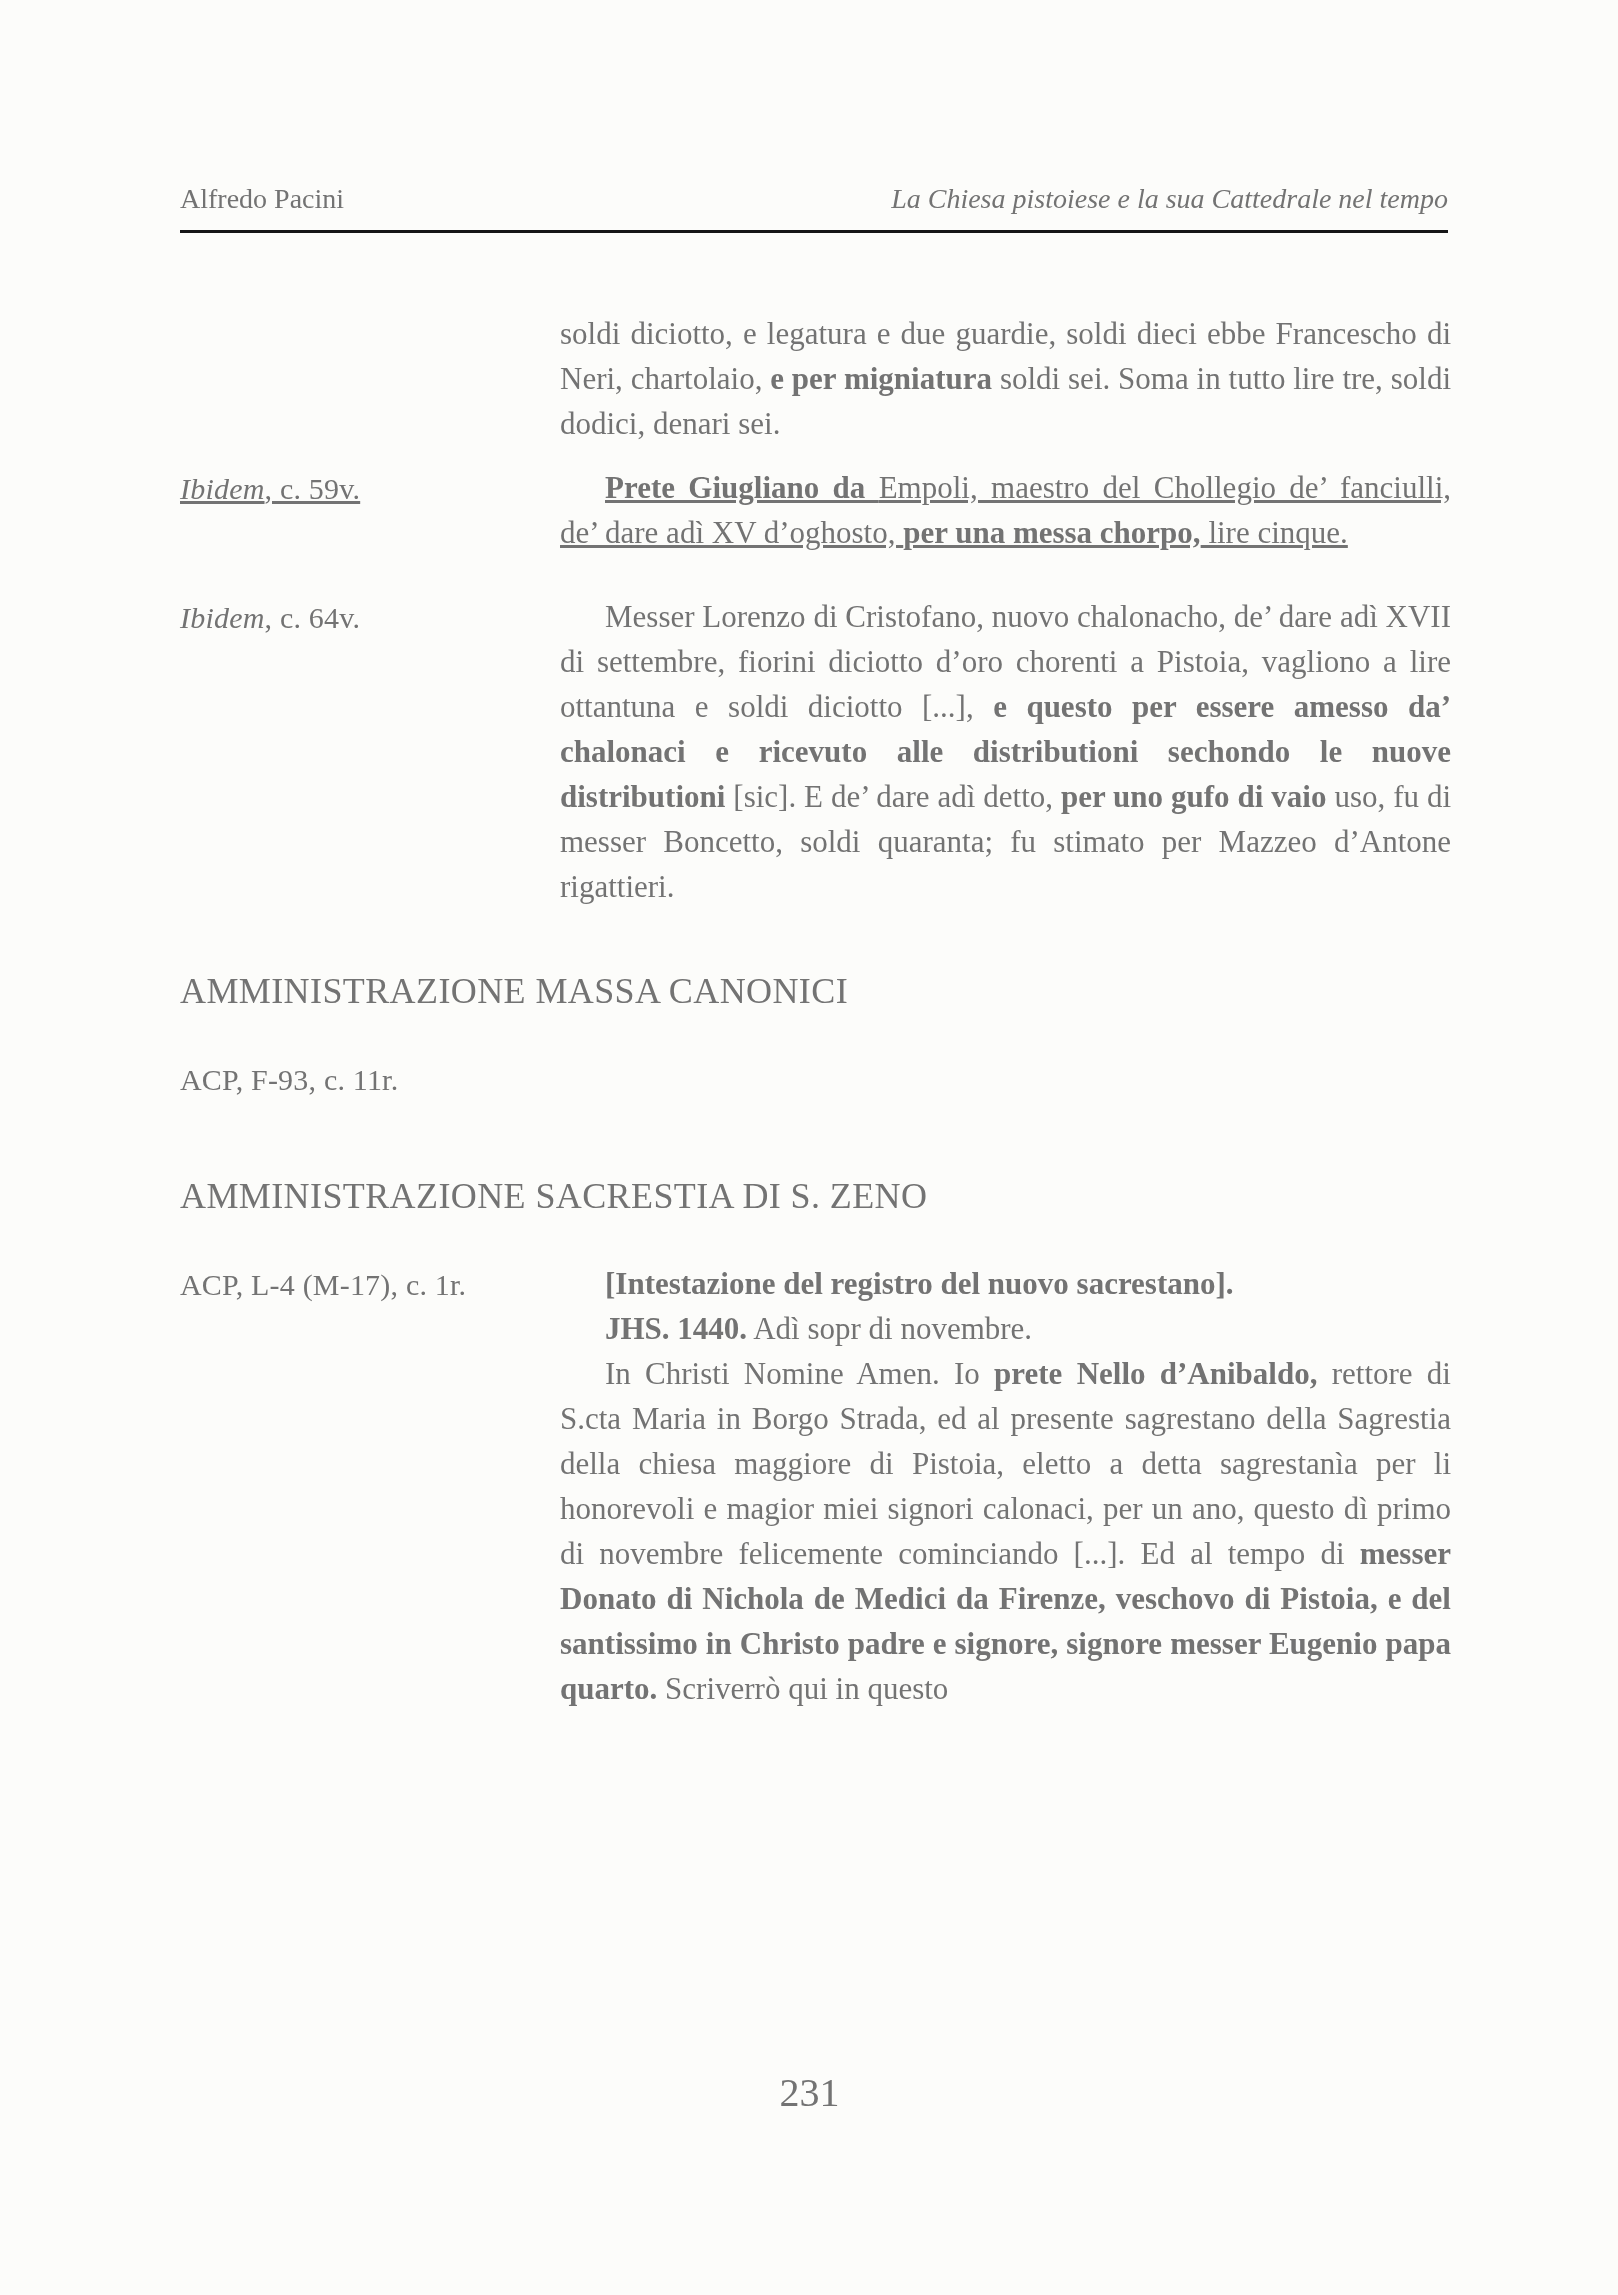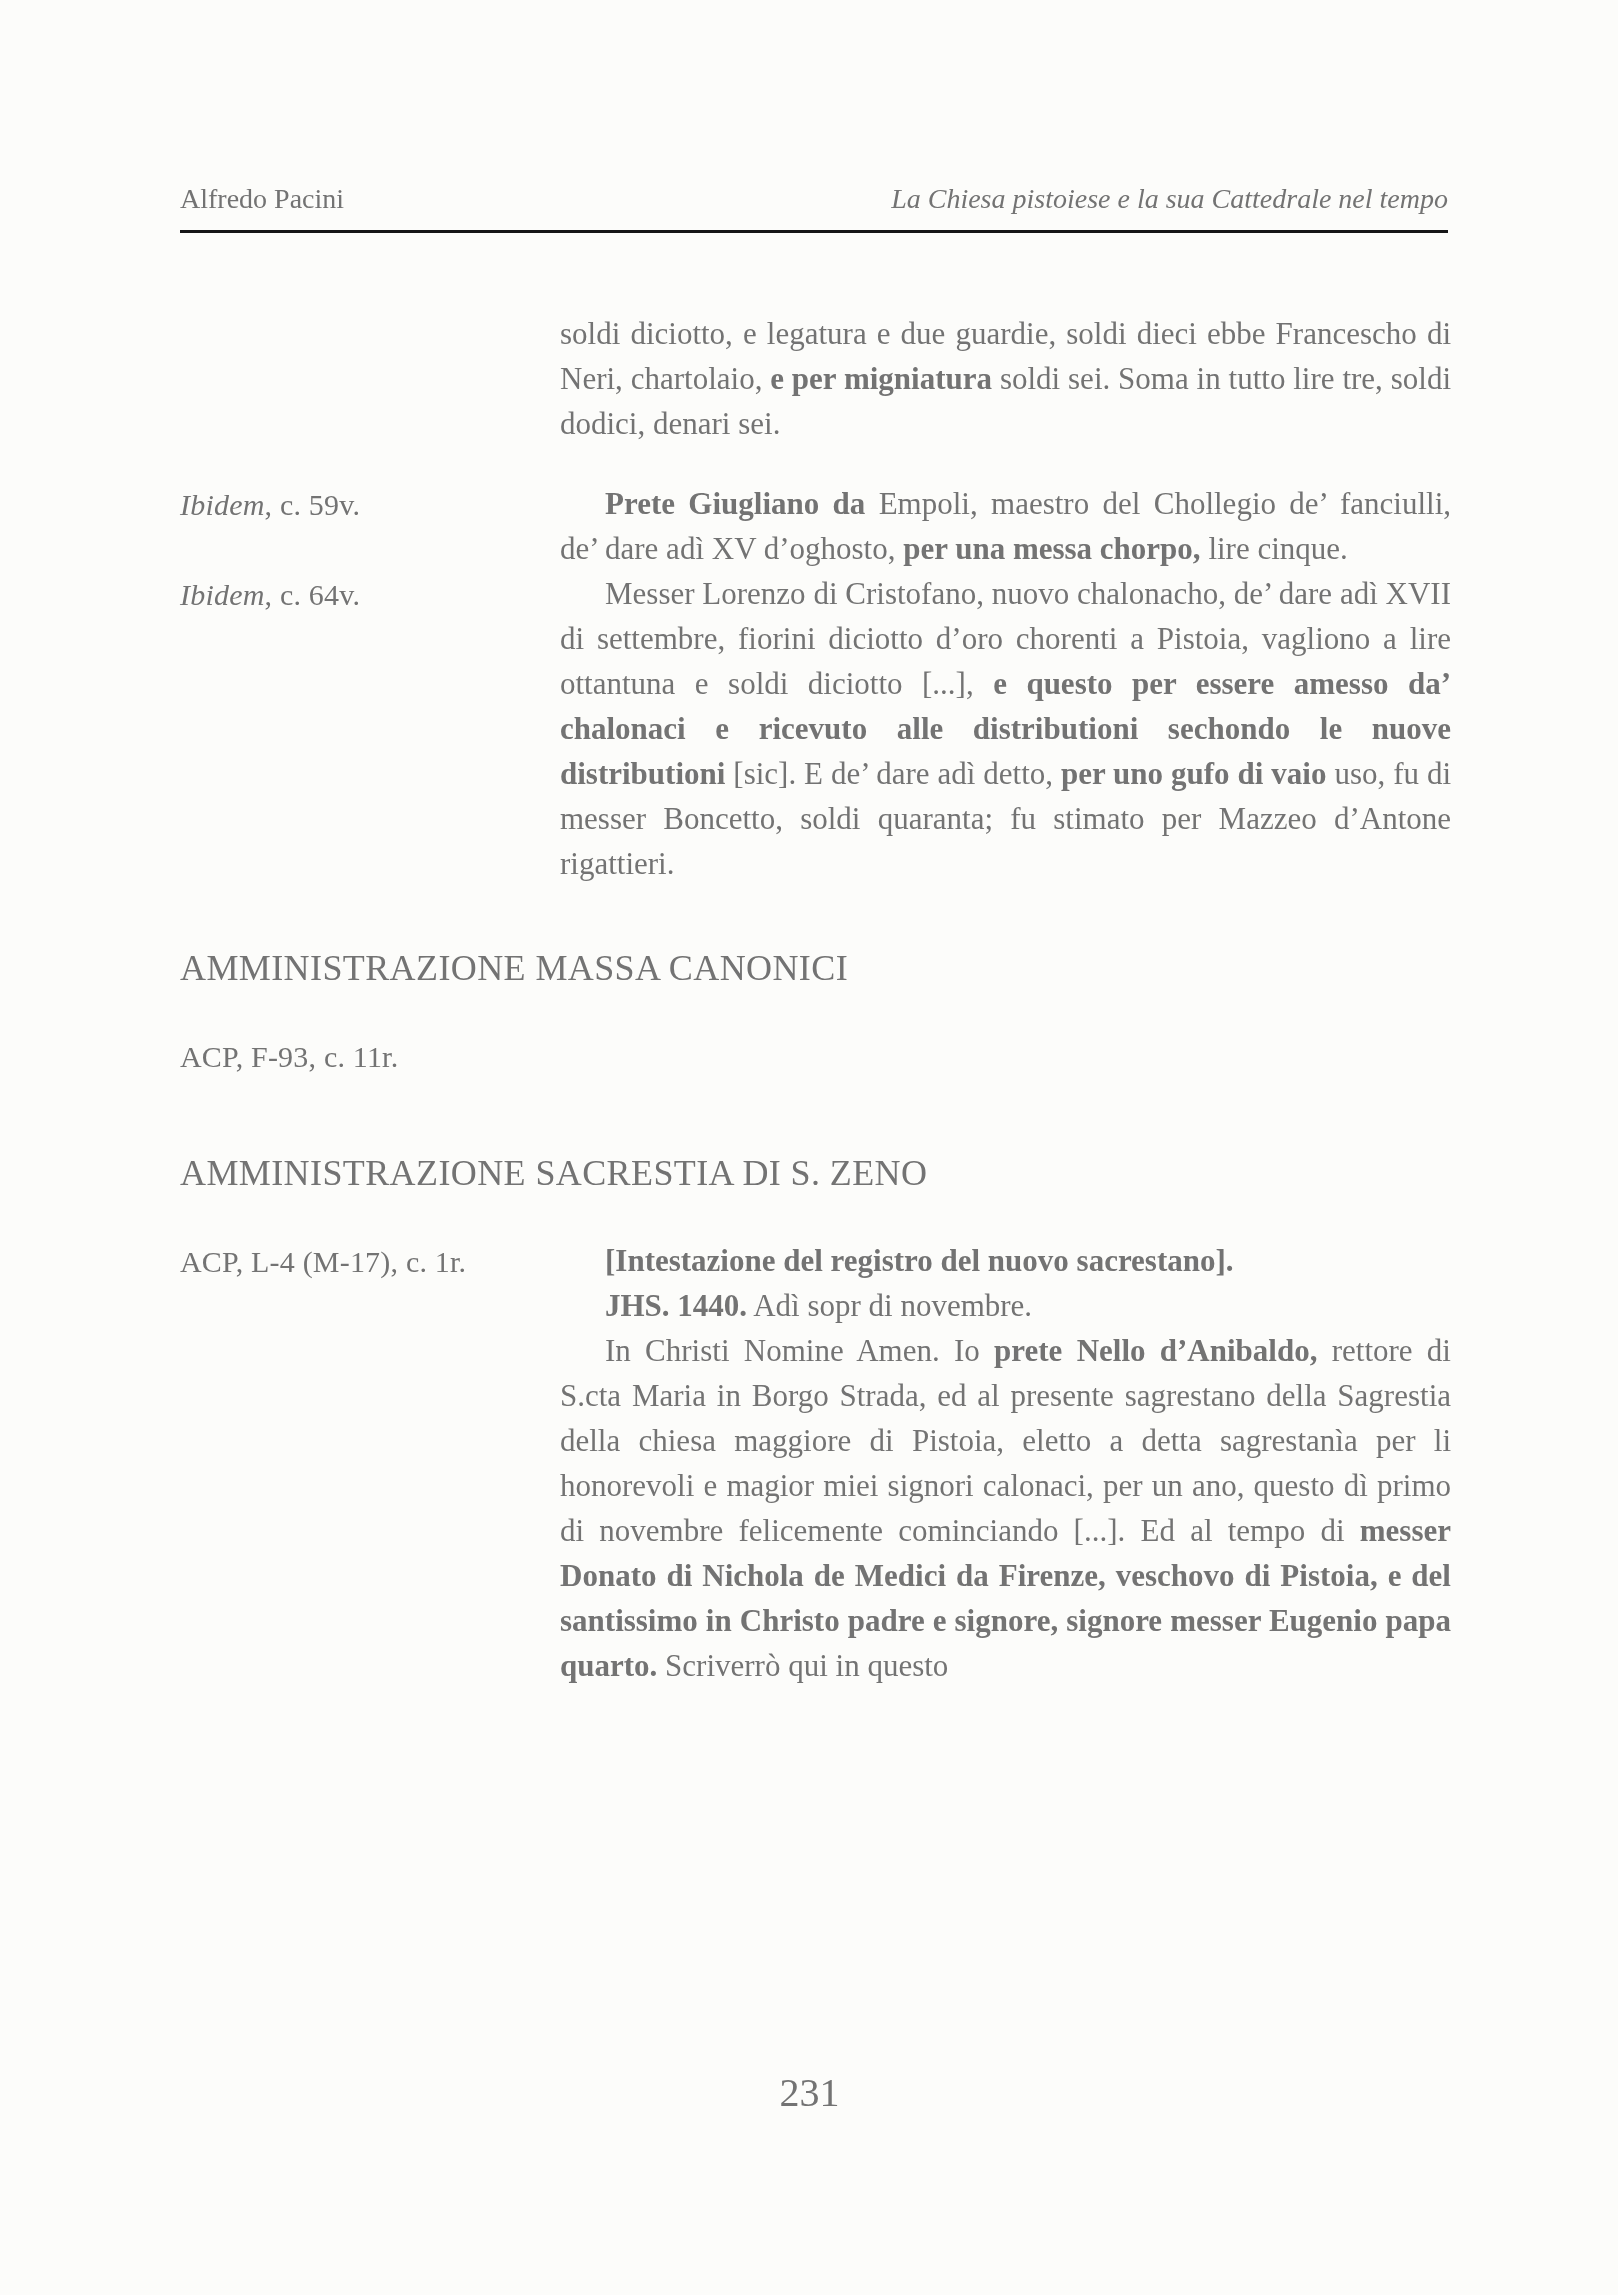--- a/index.html
+++ b/index.html
@@ -32,22 +32,22 @@
   }
   .text{
     flex:1;
     font-size:31px;line-height:45px;
     text-align:justify;
   }
   .text p{margin:0;padding:0;}
   p.ind{text-indent:45px;}
   .b{font-weight:bold;}
   .i{font-style:italic;}
-  .mb-lg{margin-bottom:35px;}
-  .mb-md{}
+  .mb-lg{margin-bottom:19px;}
+  .mb-md{margin-bottom:39px;text-decoration:underline;}
   h2.section{
     font-size:36px;line-height:39px;font-weight:normal;
     letter-spacing:0.4px;margin:63px 0 45px 0;
   }
   h2.section.big-top{margin-top:75px;}
   .pagenum{
     position:absolute;top:2074px;left:0;width:100%;
     text-align:center;font-size:40px;line-height:37px;
   }
 </style>

